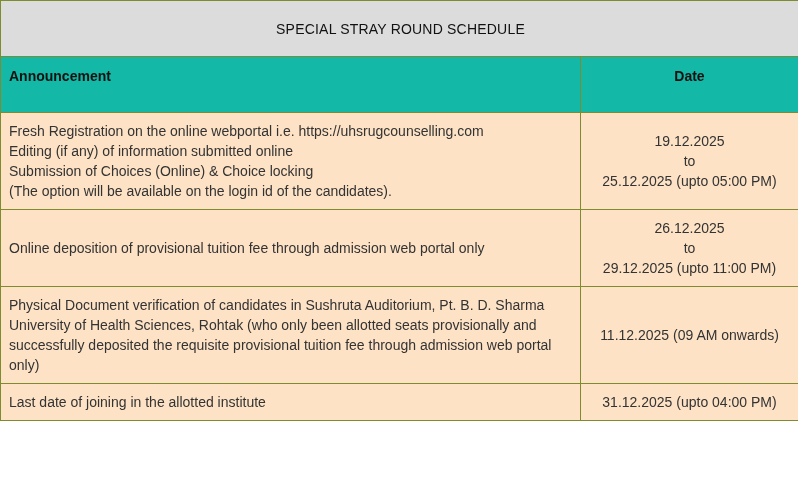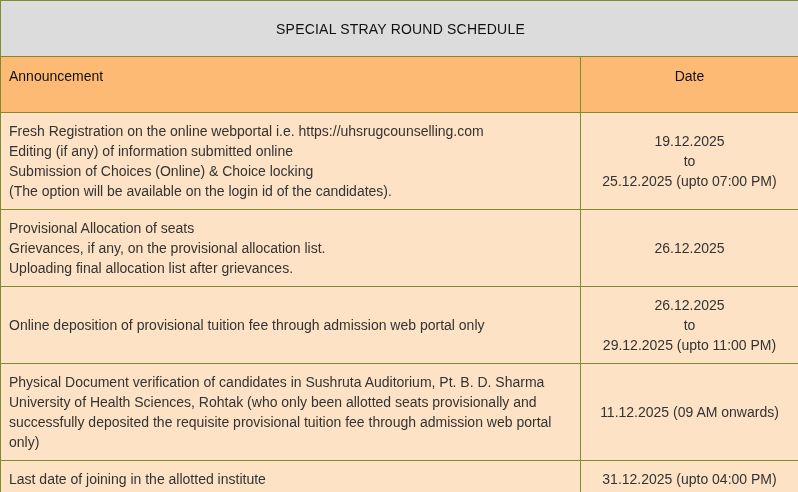--- a/index.html
+++ b/index.html
@@ -27,23 +27,23 @@
     .title-row td {
       background: #dcdcdc;
       height: 55px;
       text-align: center;
       font-size: 18px;
       color: #111111;
       padding: 0 0 0 2px;
       letter-spacing: 0.2px;
     }
     .header-row th {
-      background: #fdba74;
+      background: #14b8a6;
       height: 45px;
-      font-weight: normal;
+      font-weight: bold;
       color: #111111;
       font-size: 14px;
       vertical-align: top;
       padding-top: 9px;
     }
     .header-row th.col-ann {
       text-align: left;
       padding-left: 8px;
     }
     .header-row th.col-date {
@@ -88,34 +88,24 @@
   <tr class="data-row row-1">
     <td class="ann">
       <span class="line">Fresh Registration on the online webportal i.e. https://uhsrugcounselling.com</span>
       <span class="line">Editing (if any) of information submitted online</span>
       <span class="line">Submission of Choices (Online) &amp; Choice locking</span>
       <span class="line">(The option will be available on the login id of the candidates).</span>
     </td>
     <td class="date">
       <span class="line">19.12.2025</span>
       <span class="line">to</span>
-      <span class="line">25.12.2025 (upto 07:00 PM)</span>
+      <span class="line">25.12.2025 (upto 05:00 PM)</span>
     </td>
   </tr>
 
-  <tr class="data-row row-2">
-    <td class="ann">
-      <span class="line">Provisional Allocation of seats</span>
-      <span class="line">Grievances, if any, on the provisional allocation list.</span>
-      <span class="line">Uploading final allocation list after grievances.</span>
-    </td>
-    <td class="date">
-      <span class="line">26.12.2025</span>
-    </td>
-  </tr>
 
   <tr class="data-row row-3">
     <td class="ann">
       <span class="line">Online deposition of provisional tuition fee through admission web portal only</span>
     </td>
     <td class="date">
       <span class="line">26.12.2025</span>
       <span class="line">to</span>
       <span class="line">29.12.2025 (upto 11:00 PM)</span>
     </td>

